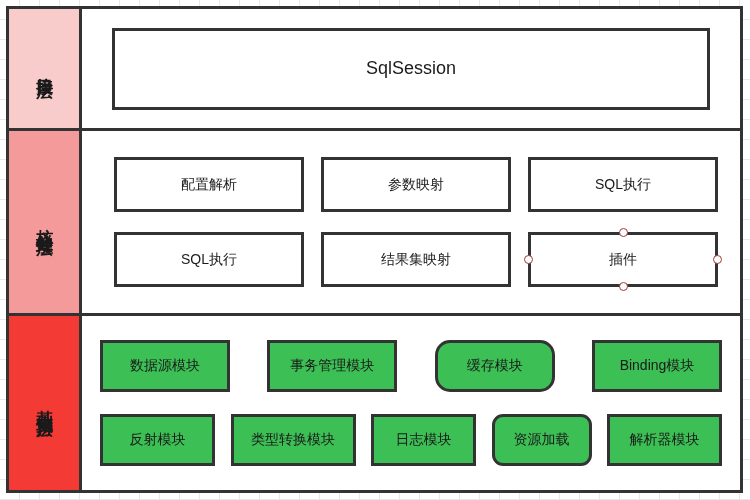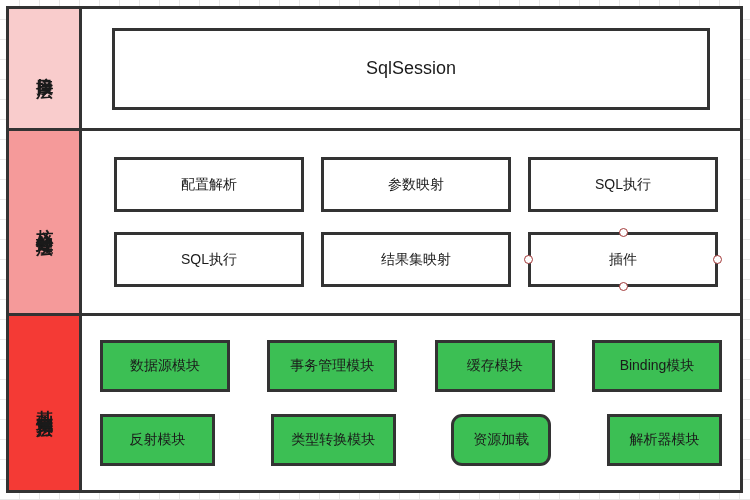--- a/index.html
+++ b/index.html
@@ -161,21 +161,21 @@
   .base-row {
     height: 52px;
     padding-left: 18px;
     padding-right: 18px;
     justify-content: space-between;
   }
   .base-row-top { margin-bottom: 22px; }
   .base-cell { height: 52px; }
 
   .w-115 { width: 115px; flex: 0 0 115px; }
-  .w-120 { width: 120px; flex: 0 0 120px; }
+  .w-120 { width: 120px; flex: 0 0 120px; border-radius: 15px; }
   .w-125 { width: 125px; flex: 0 0 125px; }
   .w-130 { width: 130px; flex: 0 0 130px; }
   .w-105 { width: 105px; flex: 0 0 105px; }
   .w-100 { width: 100px; flex: 0 0 100px; border-radius: 11px; }
 </style>
 </head>
 <body>
 
 <div id="canvas">
 
@@ -256,20 +256,23 @@
           </div>
         </div>
 
         <div class="row base-row">
           <div class="node node-green base-cell w-115">
             <span>反射模块</span>
           </div>
           <div class="node node-green base-cell w-125">
             <span>类型转换模块</span>
           </div>
+          <div class="node node-green base-cell w-105">
+            <span>日志模块</span>
+          </div>
           <div class="node node-green base-cell w-100">
             <span>资源加载</span>
           </div>
           <div class="node node-green base-cell w-115">
             <span>解析器模块</span>
           </div>
         </div>
 
       </div>
     </div>

